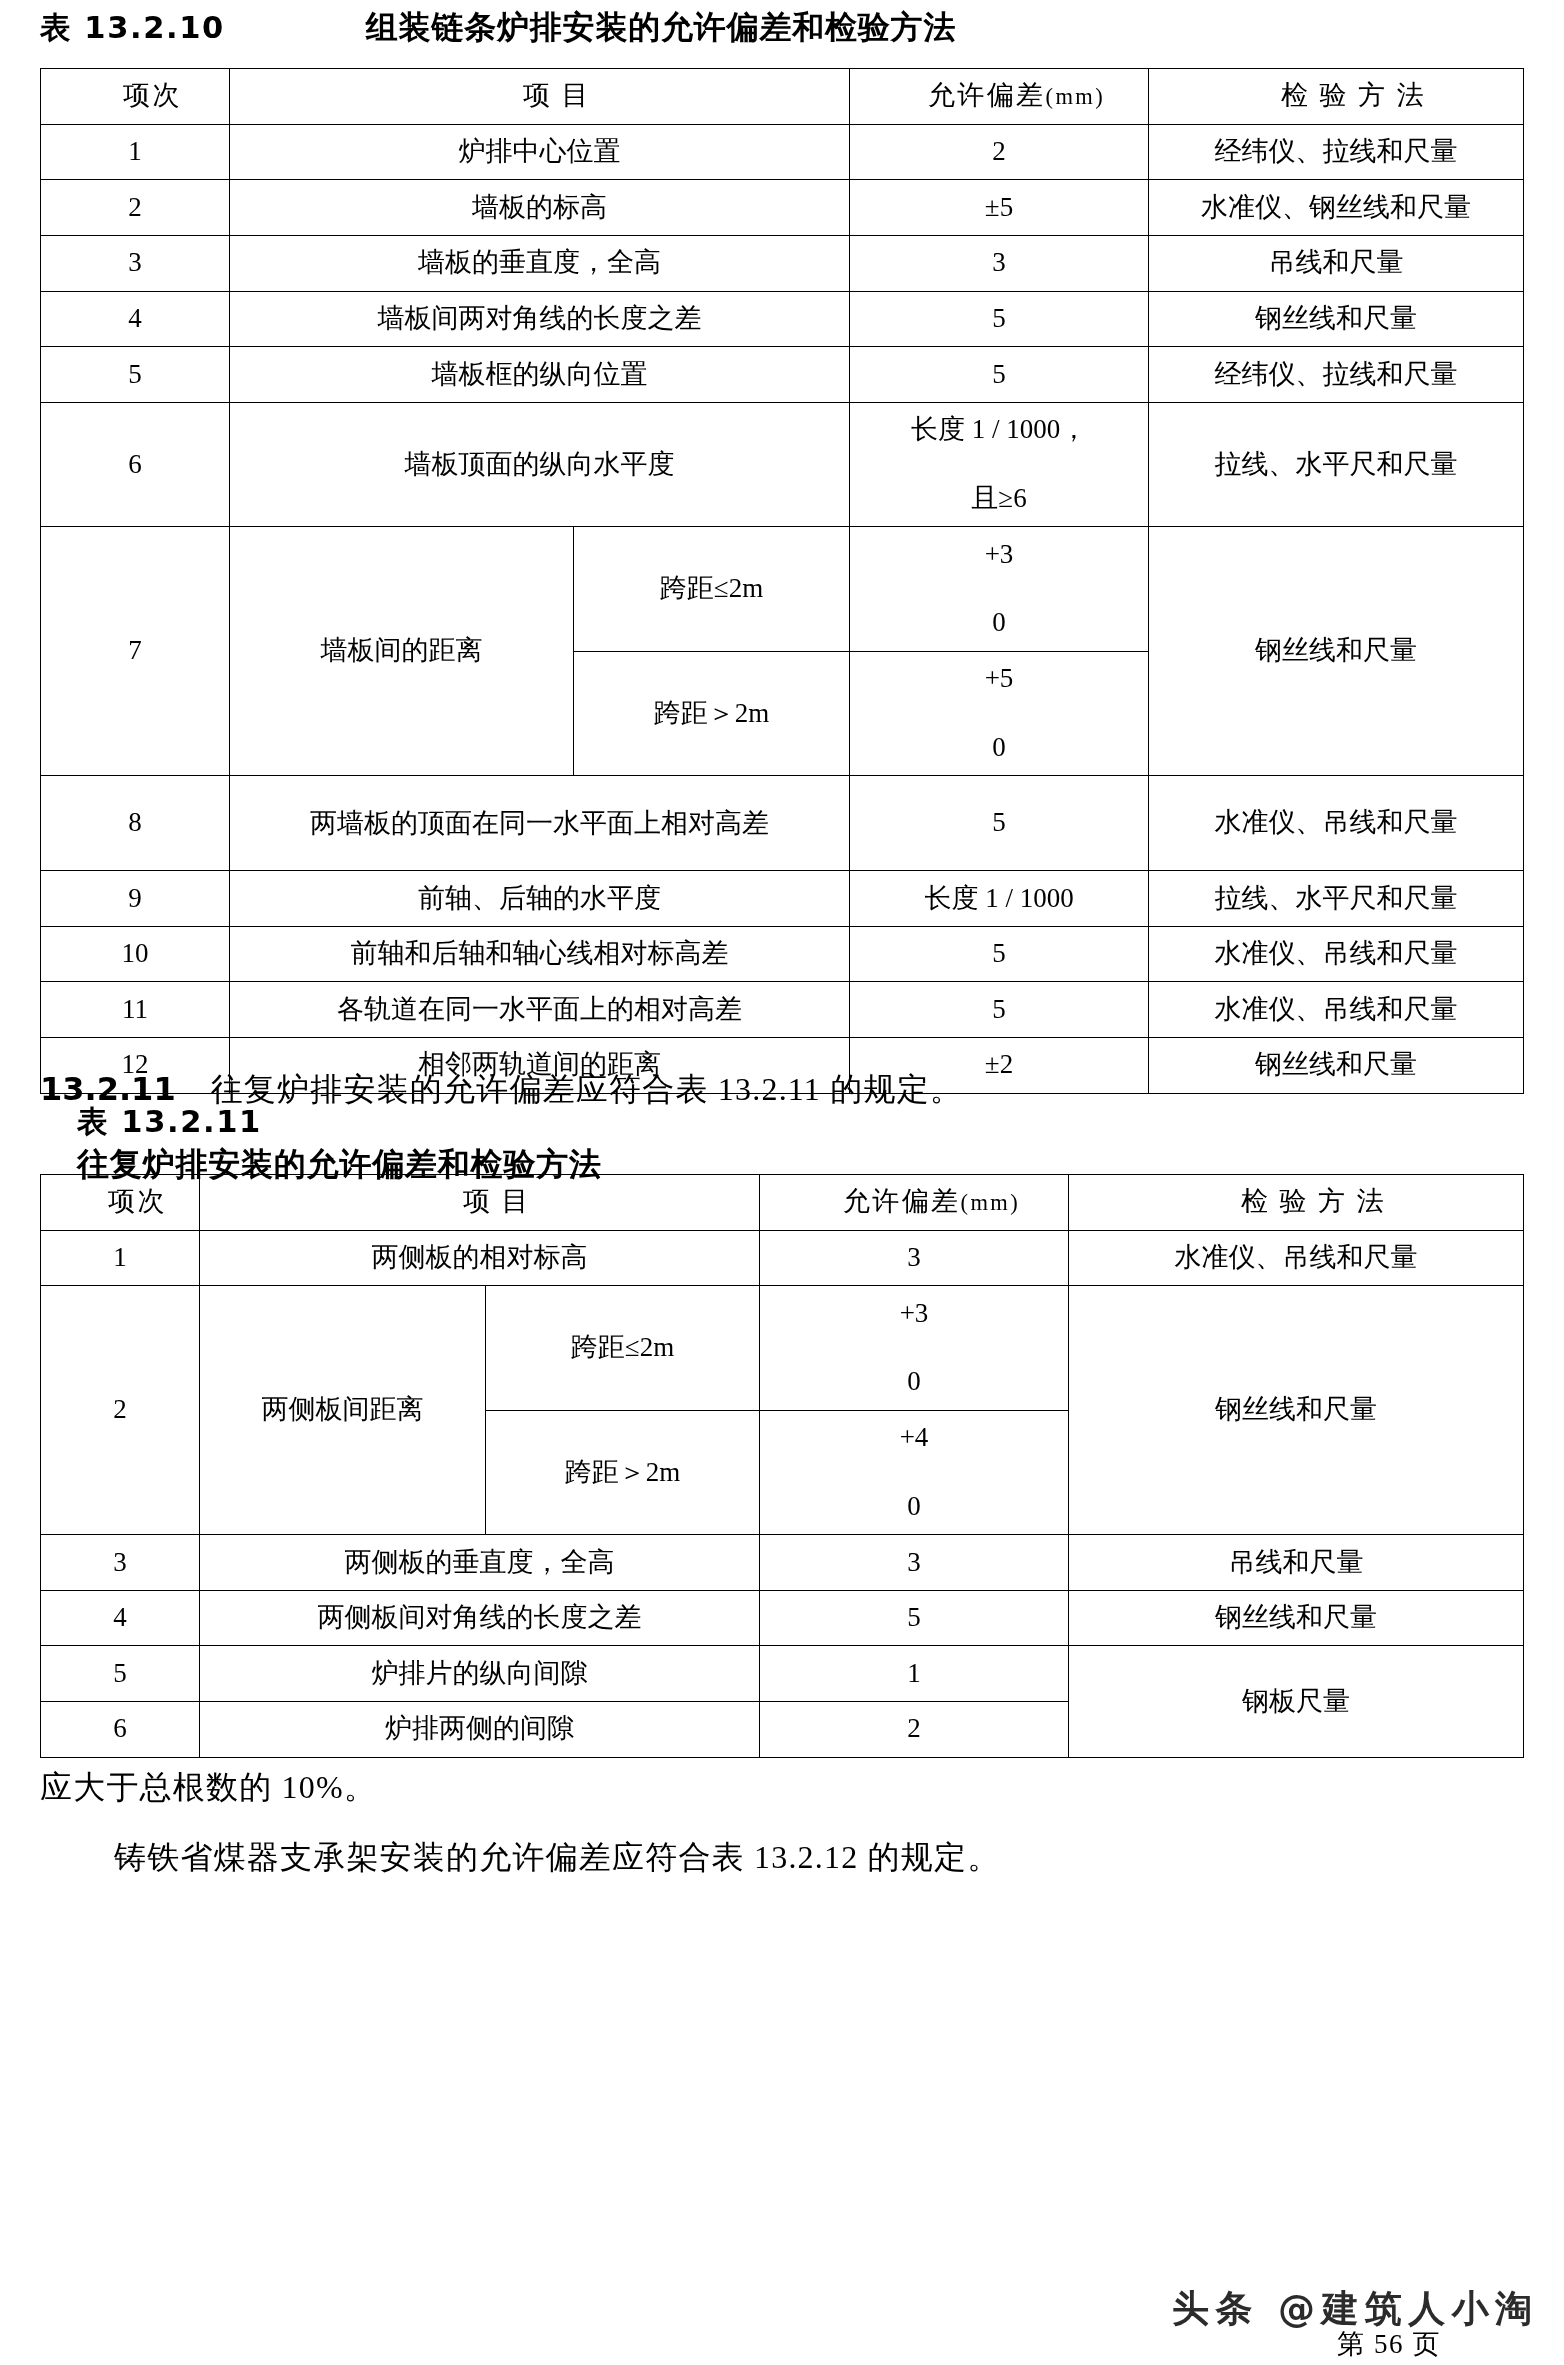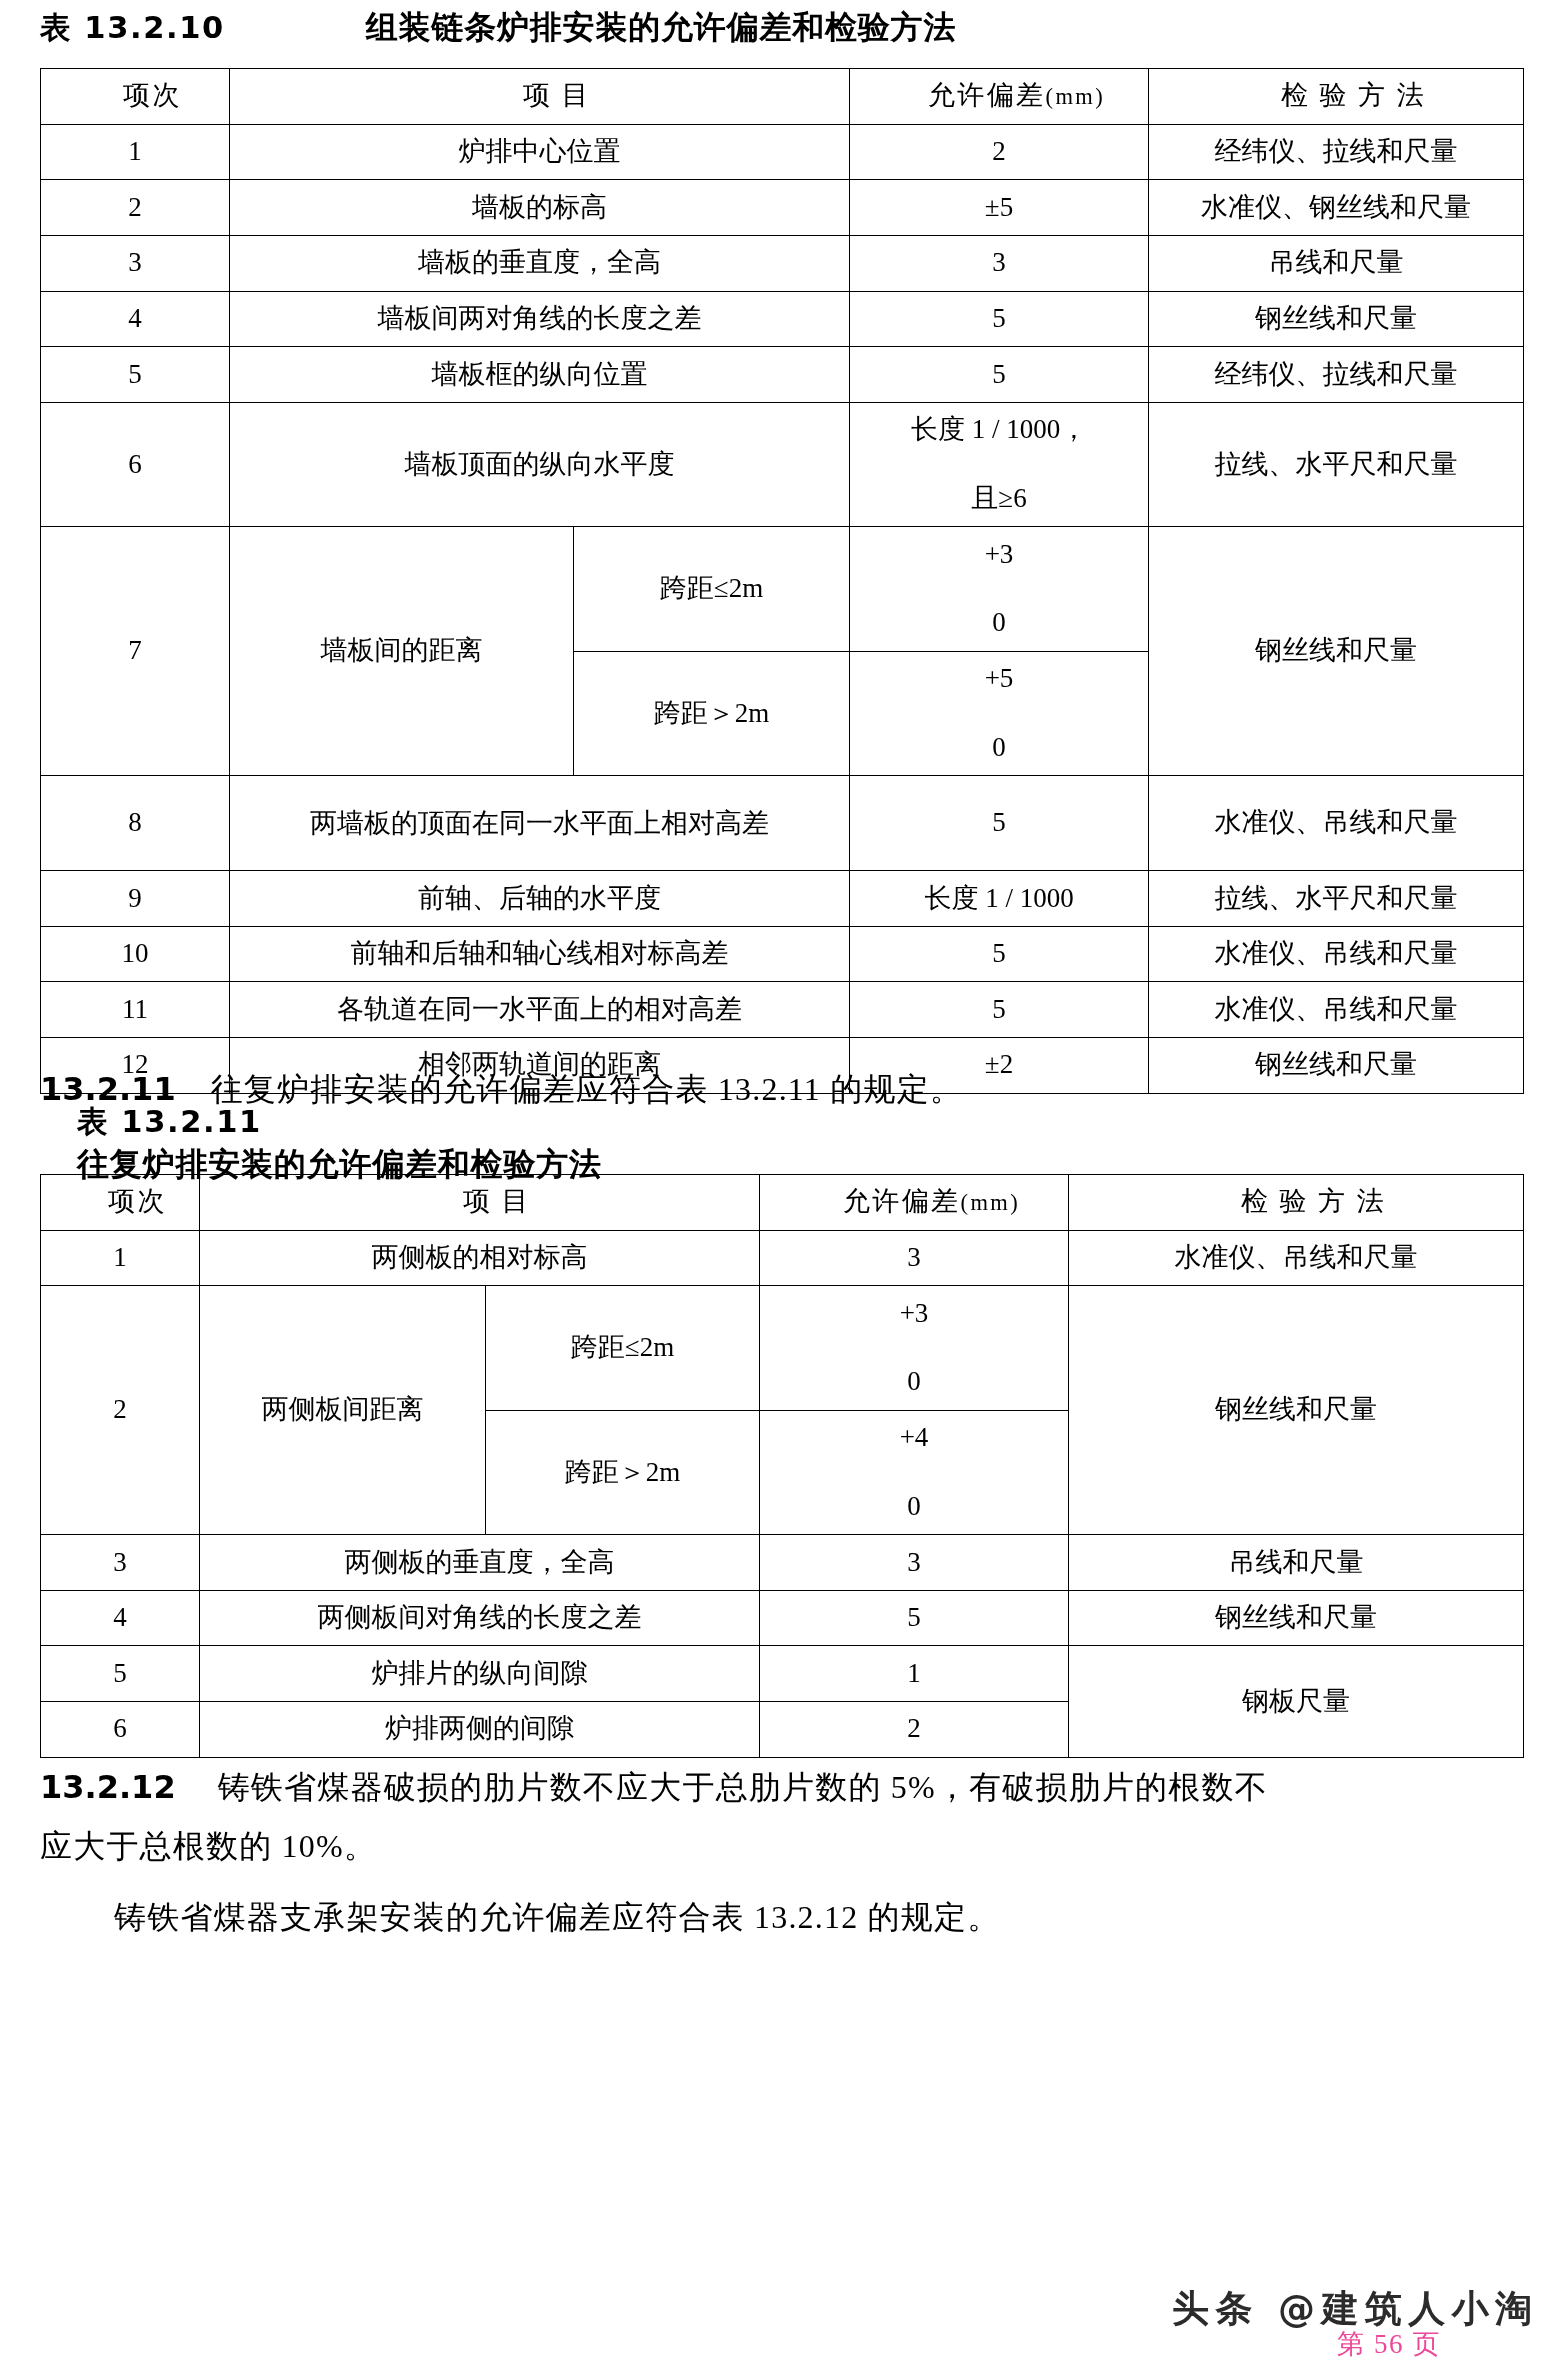--- a/index.html
+++ b/index.html
@@ -101,21 +101,21 @@
     color: #1a1a1a;
     letter-spacing: 6.4px;
     white-space: nowrap;
     opacity: 0.92;
   }
   .page-number {
     position: absolute;
     font-family: "Liberation Serif", "DejaVu Serif", serif;
     font-size: 27px;
     letter-spacing: 1.6px;
-    color: #ec4899;
+    color: #000000;
     white-space: nowrap;
   }
 </style>
 </head>
 <body>
 
 <div class="page">
 
   <div class="blk caption-row" style="left:40px; top:6.4px; width:1483px;">
     <span class="caption-num">表 13.2.10</span>
@@ -327,23 +327,20 @@
           <td>6</td>
           <td colspan="2" class="cell-left">炉排两侧的间隙</td>
           <td>2</td>
         </tr>
       </tbody>
     </table>
   </div>
 
   <div class="blk para" style="left:40px; top:1758px; width:1483px;">
     <div>
-      <span class="num">13.2.12</span><span style="display:inline-block;width:42px;"></span><span>铸铁省煤器破损的肋片数不应大于总肋片数的 5%，有破损肋片的根数不</span>
-    </div>
-    <div>
       <span>应大于总根数的 10%。</span>
     </div>
     <div style="margin-top:11.2px;">
       <span class="indent"></span><span>铸铁省煤器支承架安装的允许偏差应符合表 13.2.12 的规定。</span>
     </div>
   </div>
 
   <div class="watermark" style="left:1172px; top:2284px;">头条 @建筑人小淘</div>
 
   <div class="page-number" style="left:1337px; top:2326px;">第 56 页</div>

